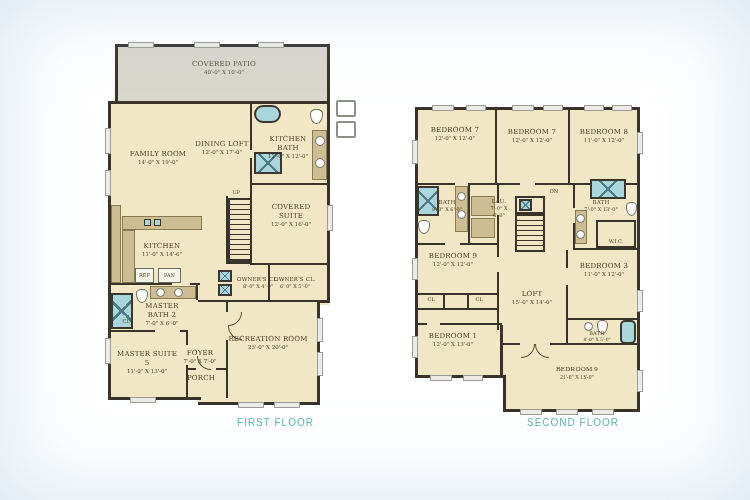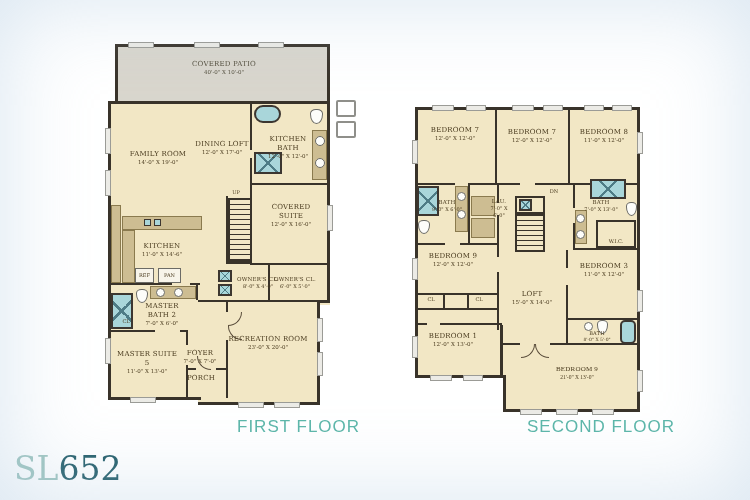--- a/index.html
+++ b/index.html
@@ -26,21 +26,21 @@
   .snk{position:absolute;background:#fdfdfa;border:1px solid #6b6b66;border-radius:50%;box-sizing:border-box;z-index:8;}
   .ctr{position:absolute;background:#cdbd92;border:1px solid #8a7a4e;box-sizing:border-box;z-index:6;}
   .app{position:absolute;background:#f7f4ea;border:1px solid #6b6b66;box-sizing:border-box;z-index:6;}
   .stairs{position:absolute;border:2px solid #39332a;box-sizing:border-box;z-index:6;
           background:repeating-linear-gradient(to bottom,#f2e7c5 0 4px,#39332a 4px 5px);}
   .stairtop{position:absolute;border:2px solid #39332a;background:#f2e7c5;box-sizing:border-box;z-index:6;}
   .wicbox{position:absolute;border:2px solid #39332a;background:#f2e7c5;box-sizing:border-box;z-index:6;}
   .arc{position:absolute;width:14px;height:14px;border-left:1px solid #5a4d3b;border-bottom:1px solid #5a4d3b;
        border-bottom-left-radius:100%;box-sizing:border-box;z-index:9;}
   .acpad{position:absolute;background:#ffffff;border:2px solid #8f8f8a;border-radius:2px;box-sizing:border-box;}
-  .cap{position:absolute;font-family:"Liberation Sans",sans-serif;font-size:17px;letter-spacing:1px;
+  .cap{position:absolute;font-family:"Liberation Sans",sans-serif;font-size:10px;letter-spacing:1px;
        color:#5cb6a9;z-index:20;}
   .brand{position:absolute;left:14px;top:449px;font-family:"DejaVu Serif",serif;font-size:33px;z-index:20;}
   .brand .p{color:#a0c6c0;}
   .brand .n{color:#27606c;}
 </style>
 </head>
 <body>
 
 <div class="page">
 
@@ -320,18 +320,15 @@
     </div>
     <div class="rl" style="left:532px;top:365px;width:90px;font-family:Liberation Serif, serif;">
       <span class="nm">BEDROOM 9</span>
       <span class="dm">21'-0" X 13'-0"</span>
     </div>
   </div>
 
   <div class="cap" style="left:237px;top:417px;">FIRST FLOOR</div>
   <div class="cap" style="left:527px;top:417px;">SECOND FLOOR</div>
 
-  <div class="brand">
-    <span class="p">SL</span><span class="n">652</span>
-  </div>
 
   <div class="vig"></div>
 </div>
 
 </body></html>

